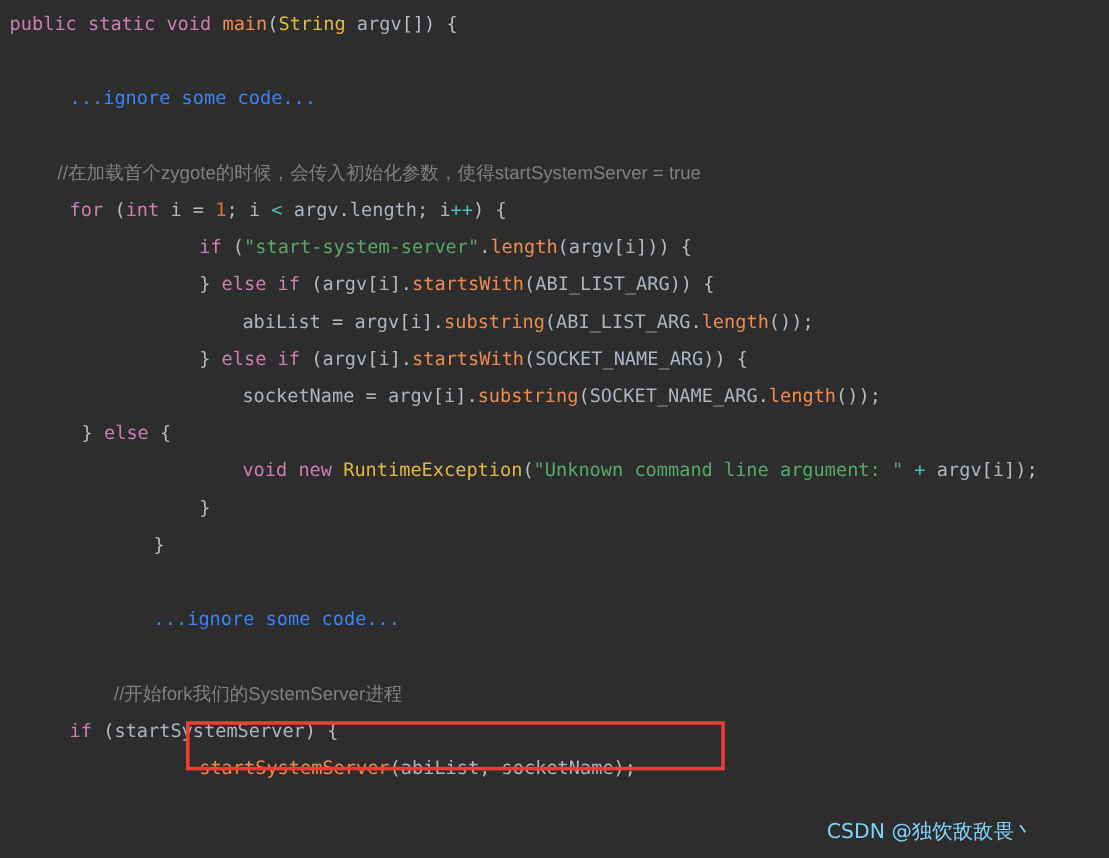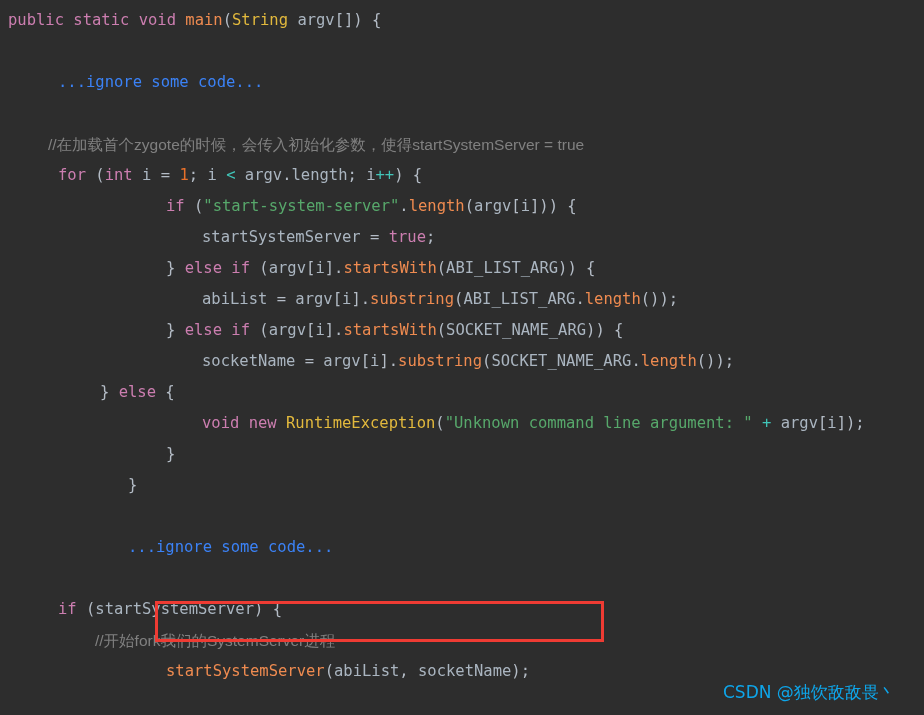--- a/index.html
+++ b/index.html
@@ -78,49 +78,48 @@
 
     <div class="code-line">&nbsp;</div>
 
     <div class="code-line cmt" style="padding-left:48px;"><span class="cn">//在加载首个zygote的时候，会传入初始化参数，使得startSystemServer = true</span></div>
 
 
     <div class="code-line" style="padding-left:58px;"><span class="kw">for</span> <span class="pun">(</span><span class="kw">int</span> <span class="var">i</span> <span class="pun">=</span> <span class="num">1</span><span class="pun">;</span> <span class="var">i</span> <span class="op">&lt;</span> <span class="var">argv</span><span class="pun">.</span><span class="var">length</span><span class="pun">;</span> <span class="var">i</span><span class="op">++</span><span class="pun">) {</span></div>
 
     <div class="code-line" style="padding-left:166px;"><span class="kw">if</span> <span class="pun">(</span><span class="str">"start-system-server"</span><span class="pun">.</span><span class="fn">length</span><span class="pun">(</span><span class="var">argv</span><span class="pun">[</span><span class="var">i</span><span class="pun">])) {</span></div>
 
-    <div class="code-line" style="padding-left:202px;"><span class="var">startSystemServer</span> <span class="pun">=</span> <span class="kw">true</span><span class="pun">;</span></div>
 
     <div class="code-line" style="padding-left:166px;"><span class="pun">} </span><span class="kw">else</span> <span class="kw">if</span> <span class="pun">(</span><span class="var">argv</span><span class="pun">[</span><span class="var">i</span><span class="pun">].</span><span class="fn">startsWith</span><span class="pun">(</span><span class="var">ABI_LIST_ARG</span><span class="pun">)) {</span></div>
 
     <div class="code-line" style="padding-left:202px;"><span class="var">abiList</span> <span class="pun">=</span> <span class="var">argv</span><span class="pun">[</span><span class="var">i</span><span class="pun">].</span><span class="fn">substring</span><span class="pun">(</span><span class="var">ABI_LIST_ARG</span><span class="pun">.</span><span class="fn">length</span><span class="pun">());</span></div>
 
     <div class="code-line" style="padding-left:166px;"><span class="pun">} </span><span class="kw">else</span> <span class="kw">if</span> <span class="pun">(</span><span class="var">argv</span><span class="pun">[</span><span class="var">i</span><span class="pun">].</span><span class="fn">startsWith</span><span class="pun">(</span><span class="var">SOCKET_NAME_ARG</span><span class="pun">)) {</span></div>
 
     <div class="code-line" style="padding-left:202px;"><span class="var">socketName</span> <span class="pun">=</span> <span class="var">argv</span><span class="pun">[</span><span class="var">i</span><span class="pun">].</span><span class="fn">substring</span><span class="pun">(</span><span class="var">SOCKET_NAME_ARG</span><span class="pun">.</span><span class="fn">length</span><span class="pun">());</span></div>
 
-    <div class="code-line" style="padding-left:100px;"><span class="pun">} </span><span class="kw">else</span> <span class="pun">{</span></div>
+    <div class="code-line" style="padding-left:68px;"><span class="pun">} </span><span class="kw">else</span> <span class="pun">{</span></div>
 
     <div class="code-line" style="padding-left:202px;"><span class="kw">void</span> <span class="kw">new</span> <span class="typ">RuntimeException</span><span class="pun">(</span><span class="str">"Unknown command line argument: "</span> <span class="op">+</span> <span class="var">argv</span><span class="pun">[</span><span class="var">i</span><span class="pun">]);</span></div>
 
     <div class="code-line" style="padding-left:166px;"><span class="pun">}</span></div>
 
     <div class="code-line" style="padding-left:128px;"><span class="pun">}</span></div>
 
     <div class="code-line">&nbsp;</div>
 
     <div class="code-line plain" style="padding-left:128px;">...ignore some code...</div>
 
     <div class="code-line">&nbsp;</div>
 
+    <div class="code-line cmt" style="padding-left:95px;"><span class="cn">//开始fork我们的SystemServer进程</span></div>
+
     <div class="code-line" style="padding-left:58px;"><span class="kw">if</span> <span class="pun">(</span><span class="var">startSystemServer</span><span class="pun">) {</span></div>
-
-    <div class="code-line cmt" style="padding-left:95px;"><span class="cn">//开始fork我们的SystemServer进程</span></div>
 
     <div class="code-line" style="padding-left:166px;"><span class="fn">startSystemServer</span><span class="pun">(</span><span class="var">abiList</span><span class="pun">,</span> <span class="var">socketName</span><span class="pun">);</span></div>
 
   </div>
 
   <div id="highlight-box" style="left: 155px; top: 601px; width: 449px; height: 41px; border-color: rgb(238, 59, 51); border-width: 3px;"></div>
 
-  <div id="watermark" style="left: 723px; top: 681px; color: #0ea5e9;">CSDN @独饮敌敌畏丶</div>
+  <div id="watermark" style="left: 689px; top: 681px; color: #7dd3fc;">CSDN @独饮敌敌畏丶</div>
 
 </div>
 
 </body></html>

